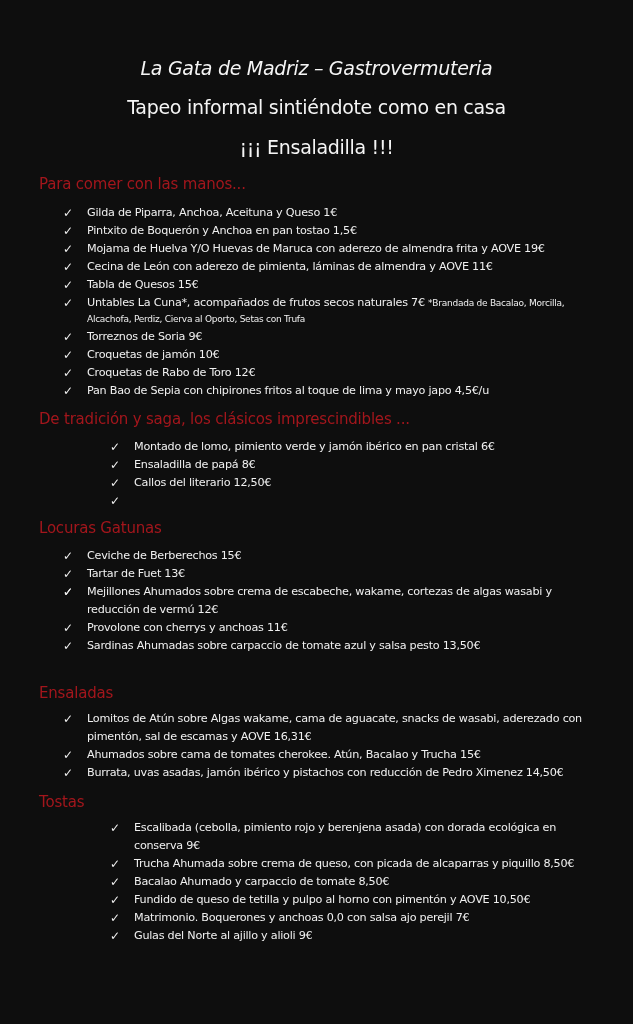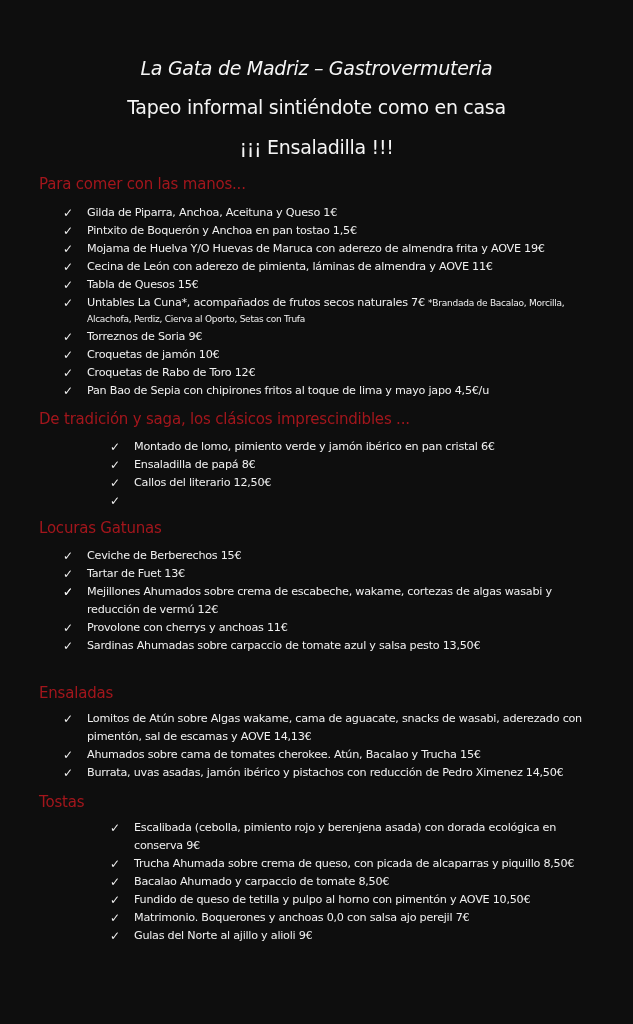--- a/index.html
+++ b/index.html
@@ -67,21 +67,21 @@
   <li class="menu-item"><span class="check" style="left:-24px;">✓</span><span>Ceviche de Berberechos 15€</span></li>
   <li class="menu-item"><span class="check" style="left:-24px;">✓</span><span>Tartar de Fuet 13€</span></li>
   <li class="menu-item"><span class="check" style="left:-24px;">✓</span></li>
   <li class="menu-item"><span class="check" style="left:-24px;">✓</span><span>Mejillones Ahumados sobre crema de escabeche, wakame, cortezas de algas wasabi y reducción de vermú 12€</span></li>
   <li class="menu-item"><span class="check" style="left:-24px;">✓</span><span>Provolone con cherrys y anchoas 11€</span></li>
   <li class="menu-item"><span class="check" style="left:-24px;">✓</span><span>Sardinas Ahumadas sobre carpaccio de tomate azul y salsa pesto 13,50€</span></li>
 </ul>
 
 <div class="section-heading" style="top:684px;">Ensaladas</div>
 <ul class="menu-list" style="top:710px; left:87px; width:520px;">
-  <li class="menu-item"><span class="check" style="left:-24px;">✓</span><span>Lomitos de Atún sobre Algas wakame, cama de aguacate, snacks de wasabi, aderezado con pimentón, sal de escamas y AOVE 14,13€</span></li>
+  <li class="menu-item"><span class="check" style="left:-24px;">✓</span><span>Lomitos de Atún sobre Algas wakame, cama de aguacate, snacks de wasabi, aderezado con pimentón, sal de escamas y AOVE 16,31€</span></li>
   <li class="menu-item"><span class="check" style="left:-24px;">✓</span><span>Ahumados sobre cama de tomates cherokee. Atún, Bacalao y Trucha 15€</span></li>
   <li class="menu-item"><span class="check" style="left:-24px;">✓</span><span>Burrata, uvas asadas, jamón ibérico y pistachos con reducción de Pedro Ximenez 14,50€</span></li>
 </ul>
 
 <div class="section-heading" style="top:793px;">Tostas</div>
 <ul class="menu-list" style="top:819px; left:134px; width:470px;">
   <li class="menu-item"><span class="check" style="left:-24px;">✓</span><span>Escalibada (cebolla, pimiento rojo y berenjena asada) con dorada ecológica en conserva 9€</span></li>
   <li class="menu-item"><span class="check" style="left:-24px;">✓</span><span>Trucha Ahumada sobre crema de queso, con picada de alcaparras y piquillo 8,50€</span></li>
   <li class="menu-item"><span class="check" style="left:-24px;">✓</span><span>Bacalao Ahumado y carpaccio de tomate 8,50€</span></li>
   <li class="menu-item"><span class="check" style="left:-24px;">✓</span><span>Fundido de queso de tetilla y pulpo al horno con pimentón y AOVE 10,50€</span></li>

